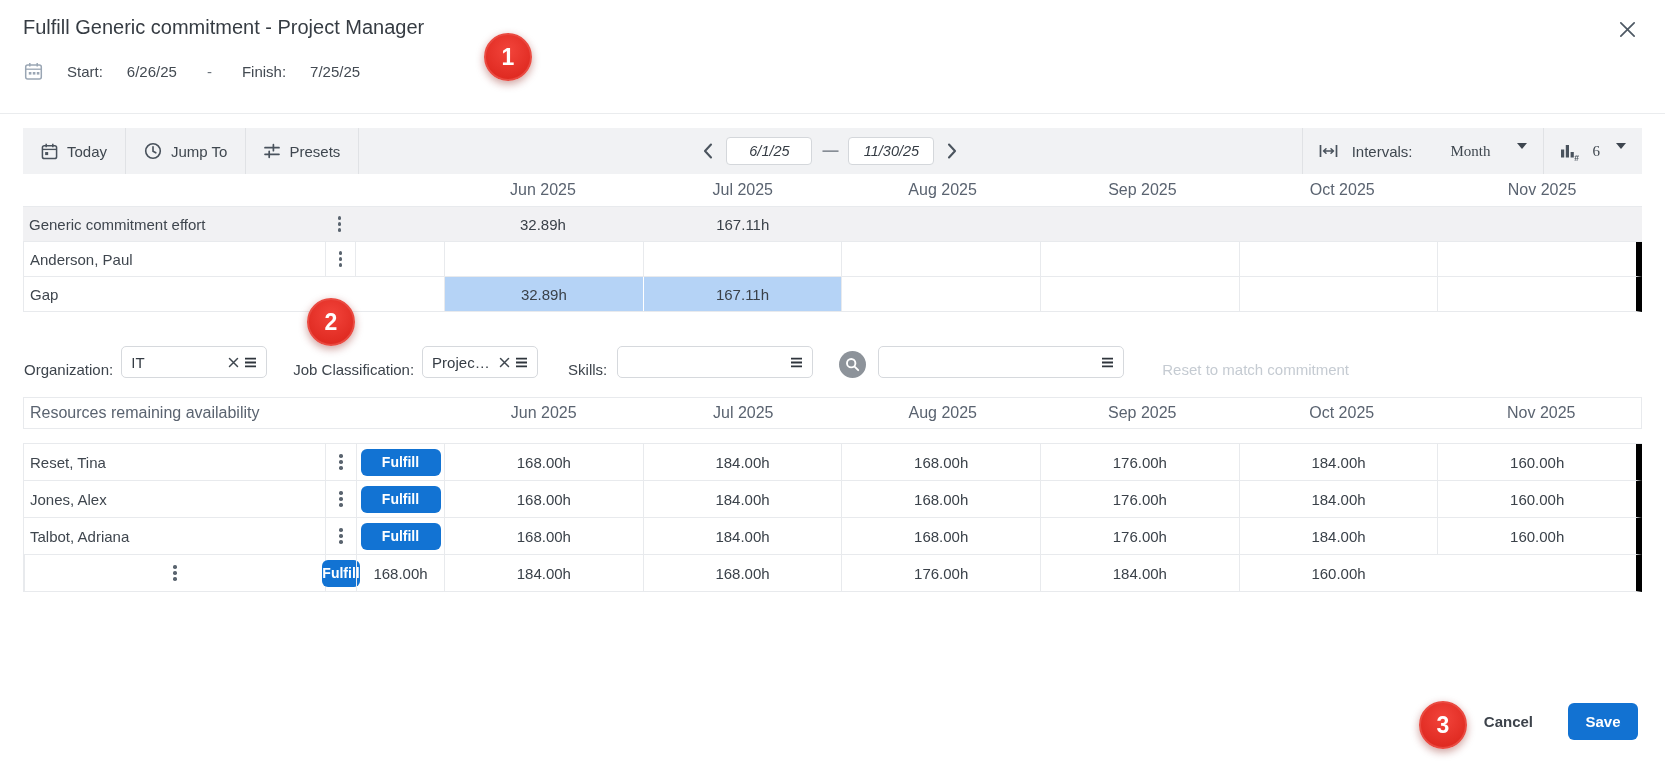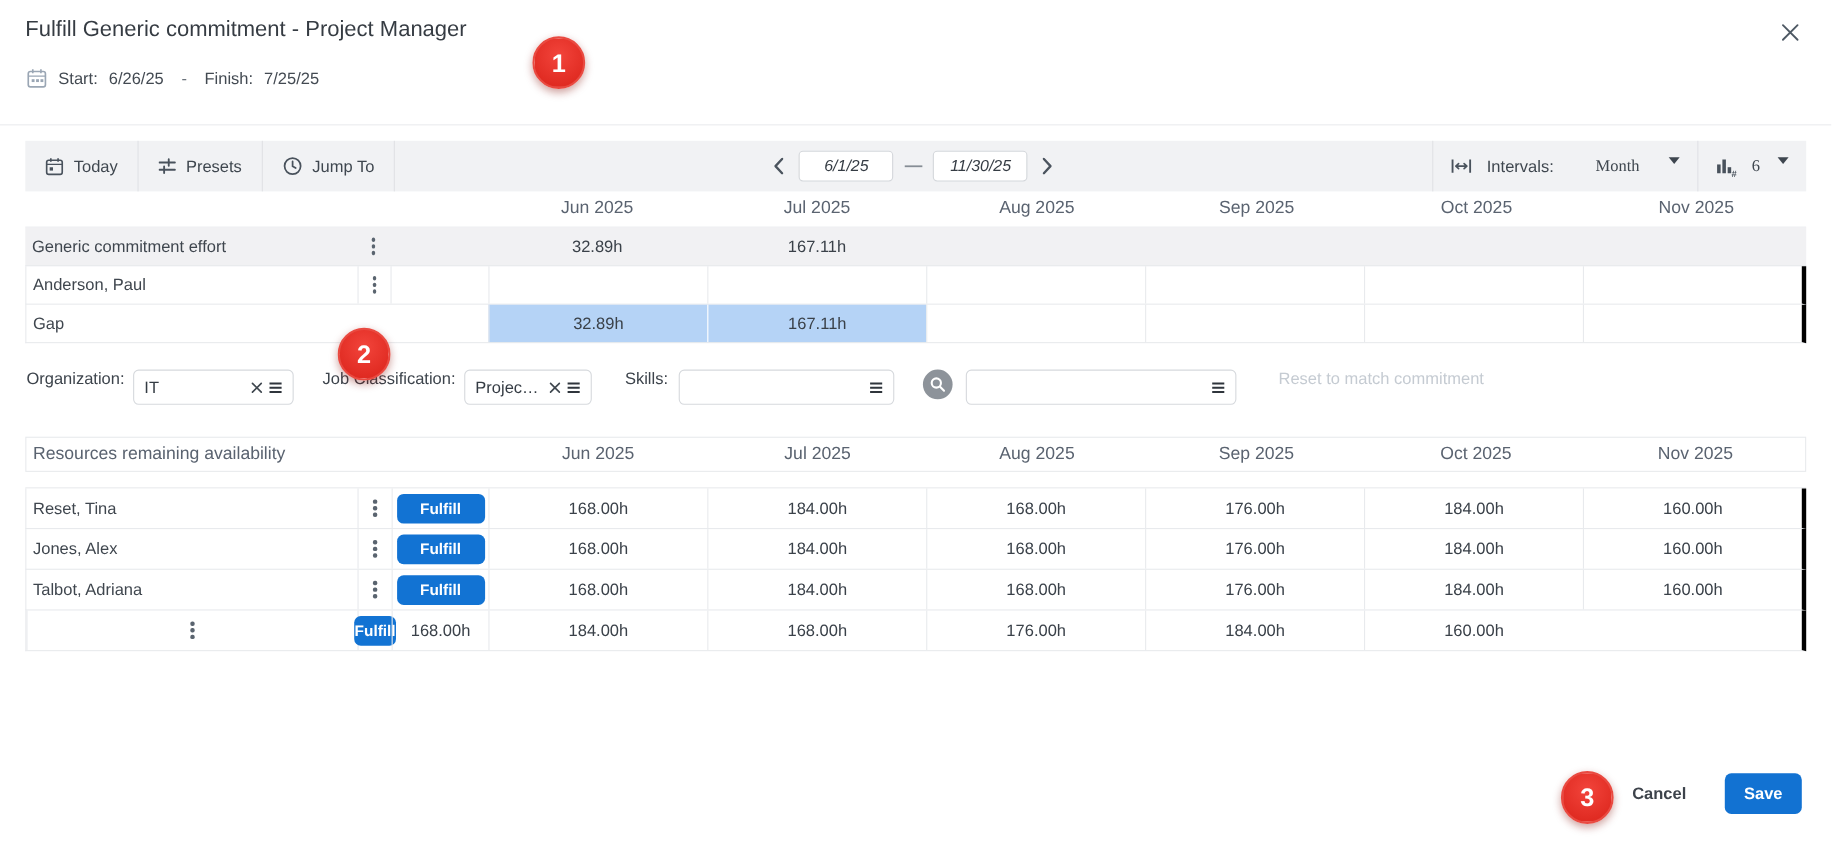--- a/index.html
+++ b/index.html
@@ -2,21 +2,21 @@
 <html><head>
 <meta charset="utf-8">
 <style>
   * { box-sizing: border-box; margin: 0; padding: 0; }
   html,body { width:1665px; height:765px; background:#fff; font-family:"Liberation Sans", sans-serif; color:#3a4149; overflow:hidden; }
   .stage { position:relative; width:1665px; height:765px; background:#fff; }
   .abs { position:absolute; }
 
   
   .dlg-title { left:23px; top:16px; font-size:20px; font-weight:400; color:#363c43; }
-  .hdr-dates { left:24px; top:62px; display:flex; align-items:center; gap:10px; font-size:15px; color:#434a52; }
+  .hdr-dates { left:24px; top:62px; display:flex; align-items:center; gap:24px; font-size:15px; color:#434a52; }
   .hdr-dates .lbl { color:#434a52; }
   .hdr-dates .val { color:#434a52; }
   .hdr-dates .dash { margin:0 6px; color:#6b737c; }
   .close-btn { left:1612px; top:14px; width:30px; height:30px; display:flex; align-items:center; justify-content:center; cursor:pointer; background:none; border:none; }
   .hdr-divider { left:0; top:113px; width:1665px; border-bottom:1px solid #eaecee; }
 
   
   .toolbar { left:23px; top:128px; width:1619px; height:46px; background:#f1f2f4; display:flex; align-items:center; font-size:15px; color:#3f474f; }
   .tb-btn { height:100%; display:flex; align-items:center; gap:9px; padding:0 18px; border-right:1px solid #e0e2e5; cursor:pointer; background:none; border-top:none; border-bottom:none; border-left:none; font-size:15px; color:#3f474f; font-family:inherit; }
   .tb-center { display:flex; align-items:center; gap:10px; margin:0 auto; }
@@ -27,34 +27,34 @@
   .tb-right .sect { display:flex; align-items:center; height:100%; padding:0 16px; border-left:1px solid #e0e2e5; gap:12px; }
   .dd { display:flex; align-items:flex-start; gap:26px; background:none; border:none; cursor:pointer; font-size:15px; color:#3f474f; font-family:Liberation Serif, serif; }
   .caret { width:0; height:0; border-left:5.5px solid transparent; border-right:5.5px solid transparent; border-top:6.5px solid #3e464f; }
   .intervals-label { margin:0 26px 0 2px; }
 
   
   .grid-row { display:grid; grid-template-columns:301px 31px 88px repeat(6,1fr); align-items:center; }
   .ctable { left:23px; top:174px; width:1619px; }
   .month-hrow { height:33px; border-bottom:1px solid #e8eaed; }
   .month-cell { text-align:center; font-size:16px; color:#5a6370; }
-  .t-row { height:35px; border-bottom:1px solid #e8eaed; border-left:1px solid #e8eaed; border-right:4px solid #000000; font-size:15px; }
+  .t-row { height:35px; border-bottom:1px solid #e8eaed; border-left:1px solid #e8eaed; border-right:6px solid #000000; font-size:15px; }
   .row-summary { background:#f1f1f3; border-left:none; border-right:none; }
   .c-name { padding-left:6px; color:#3f464e; white-space:nowrap; overflow:hidden; }
   .c-kebab { display:flex; justify-content:center; align-self:stretch; align-items:center; }
   .c-action { align-self:stretch; display:flex; align-items:center; justify-content:center; }
   .c-val { text-align:center; color:#3a4149; align-self:stretch; display:flex; align-items:center; justify-content:center; }
   .bl { border-left:1px solid #e8eaed; }
   .hl { background:#b5d3f6; }
   .hl + .hl { border-left-color:#ffffff; }
   .kebab-btn { background:none; border:none; cursor:pointer; display:inline-flex; flex-direction:column; gap:2.5px; padding:4px 6px; }
   .kebab-btn i { width:3.5px; height:3.5px; border-radius:50%; background:#5a646f; }
 
   
-  .filters { left:24px; top:336px; width:1610px; height:32px; display:flex; align-items:flex-start; font-size:15px; color:#3d444c; }
+  .filters { left:24px; top:346px; width:1610px; height:32px; display:flex; align-items:flex-end; font-size:15px; color:#3d444c; }
   .f-label { white-space:nowrap; }
   .ibx { height:32px; border:1px solid #d6d9dd; border-radius:5px; background:#fff; display:flex; align-items:center; padding:0 9px; gap:5px; cursor:text; }
   .ibx-text { flex:1; font-size:15px; color:#353c44; white-space:nowrap; overflow:hidden; }
   .icon-btn { background:none; border:none; cursor:pointer; display:flex; align-items:center; padding:0; }
   .search-circle { width:27px; height:27px; border-radius:50%; background:#8d939a; display:flex; align-items:center; justify-content:center; border:none; cursor:pointer; }
   .reset-link { font-size:15px; font-weight:400; color:#c5cbd2; background:none; border:none; cursor:default; font-family:inherit; white-space:nowrap; }
 
   
   .rheader { left:23px; top:397px; width:1619px; height:32px; border:1px solid #e8eaed; }
   .rheader .title-cell { grid-column:1 / 4; padding-left:6px; font-size:16px; color:#5a6370; }
@@ -116,34 +116,34 @@
             <line x1="5.5" y1="0.8" x2="5.5" y2="4.4" stroke="#49525c" stroke-width="1.6"></line>
             <line x1="12.5" y1="0.8" x2="12.5" y2="4.4" stroke="#49525c" stroke-width="1.6"></line>
             <line x1="1.5" y1="6.8" x2="16.5" y2="6.8" stroke="#49525c" stroke-width="1.4"></line>
             <rect x="4.4" y="9.6" width="3.2" height="3.2" fill="#49525c"></rect>
           </svg>
       </span>
       <span>Today</span>
     </button>
     <button class="tb-btn">
       <span>
-        <svg width="16" height="16" viewBox="0 0 16 16">
-            <path d="M1 4.7 H15 M9.4 1.7 V7.7 M1 11.3 H15 M5.2 8.3 V14.3" fill="none" stroke="#49525c" stroke-width="1.7" stroke-linecap="round"></path>
-          </svg>
-      </span>
-      <span>Presets</span>
-    </button>
-    <button class="tb-btn">
-      <span>
         <svg width="18" height="18" viewBox="0 0 18 18">
             <circle cx="9" cy="9" r="7.3" fill="none" stroke="#49525c" stroke-width="1.6"></circle>
             <path d="M9 4.8 V9.2 L11.8 10.8" fill="none" stroke="#49525c" stroke-width="1.6" stroke-linecap="round"></path>
           </svg>
       </span>
       <span>Jump To</span>
+    </button>
+    <button class="tb-btn">
+      <span>
+        <svg width="16" height="16" viewBox="0 0 16 16">
+            <path d="M1 4.7 H15 M9.4 1.7 V7.7 M1 11.3 H15 M5.2 8.3 V14.3" fill="none" stroke="#49525c" stroke-width="1.7" stroke-linecap="round"></path>
+          </svg>
+      </span>
+      <span>Presets</span>
     </button>
 
     <div class="tb-center">
       <button class="nav-chev">
         <span>
           <svg width="12" height="18" viewBox="0 0 12 18">
               <path d="M9 2.5 L3 9 L9 15.5" fill="none" stroke="#4b545e" stroke-width="2.1" stroke-linecap="round" stroke-linejoin="round"></path>
             </svg>
         </span>
       </button>

